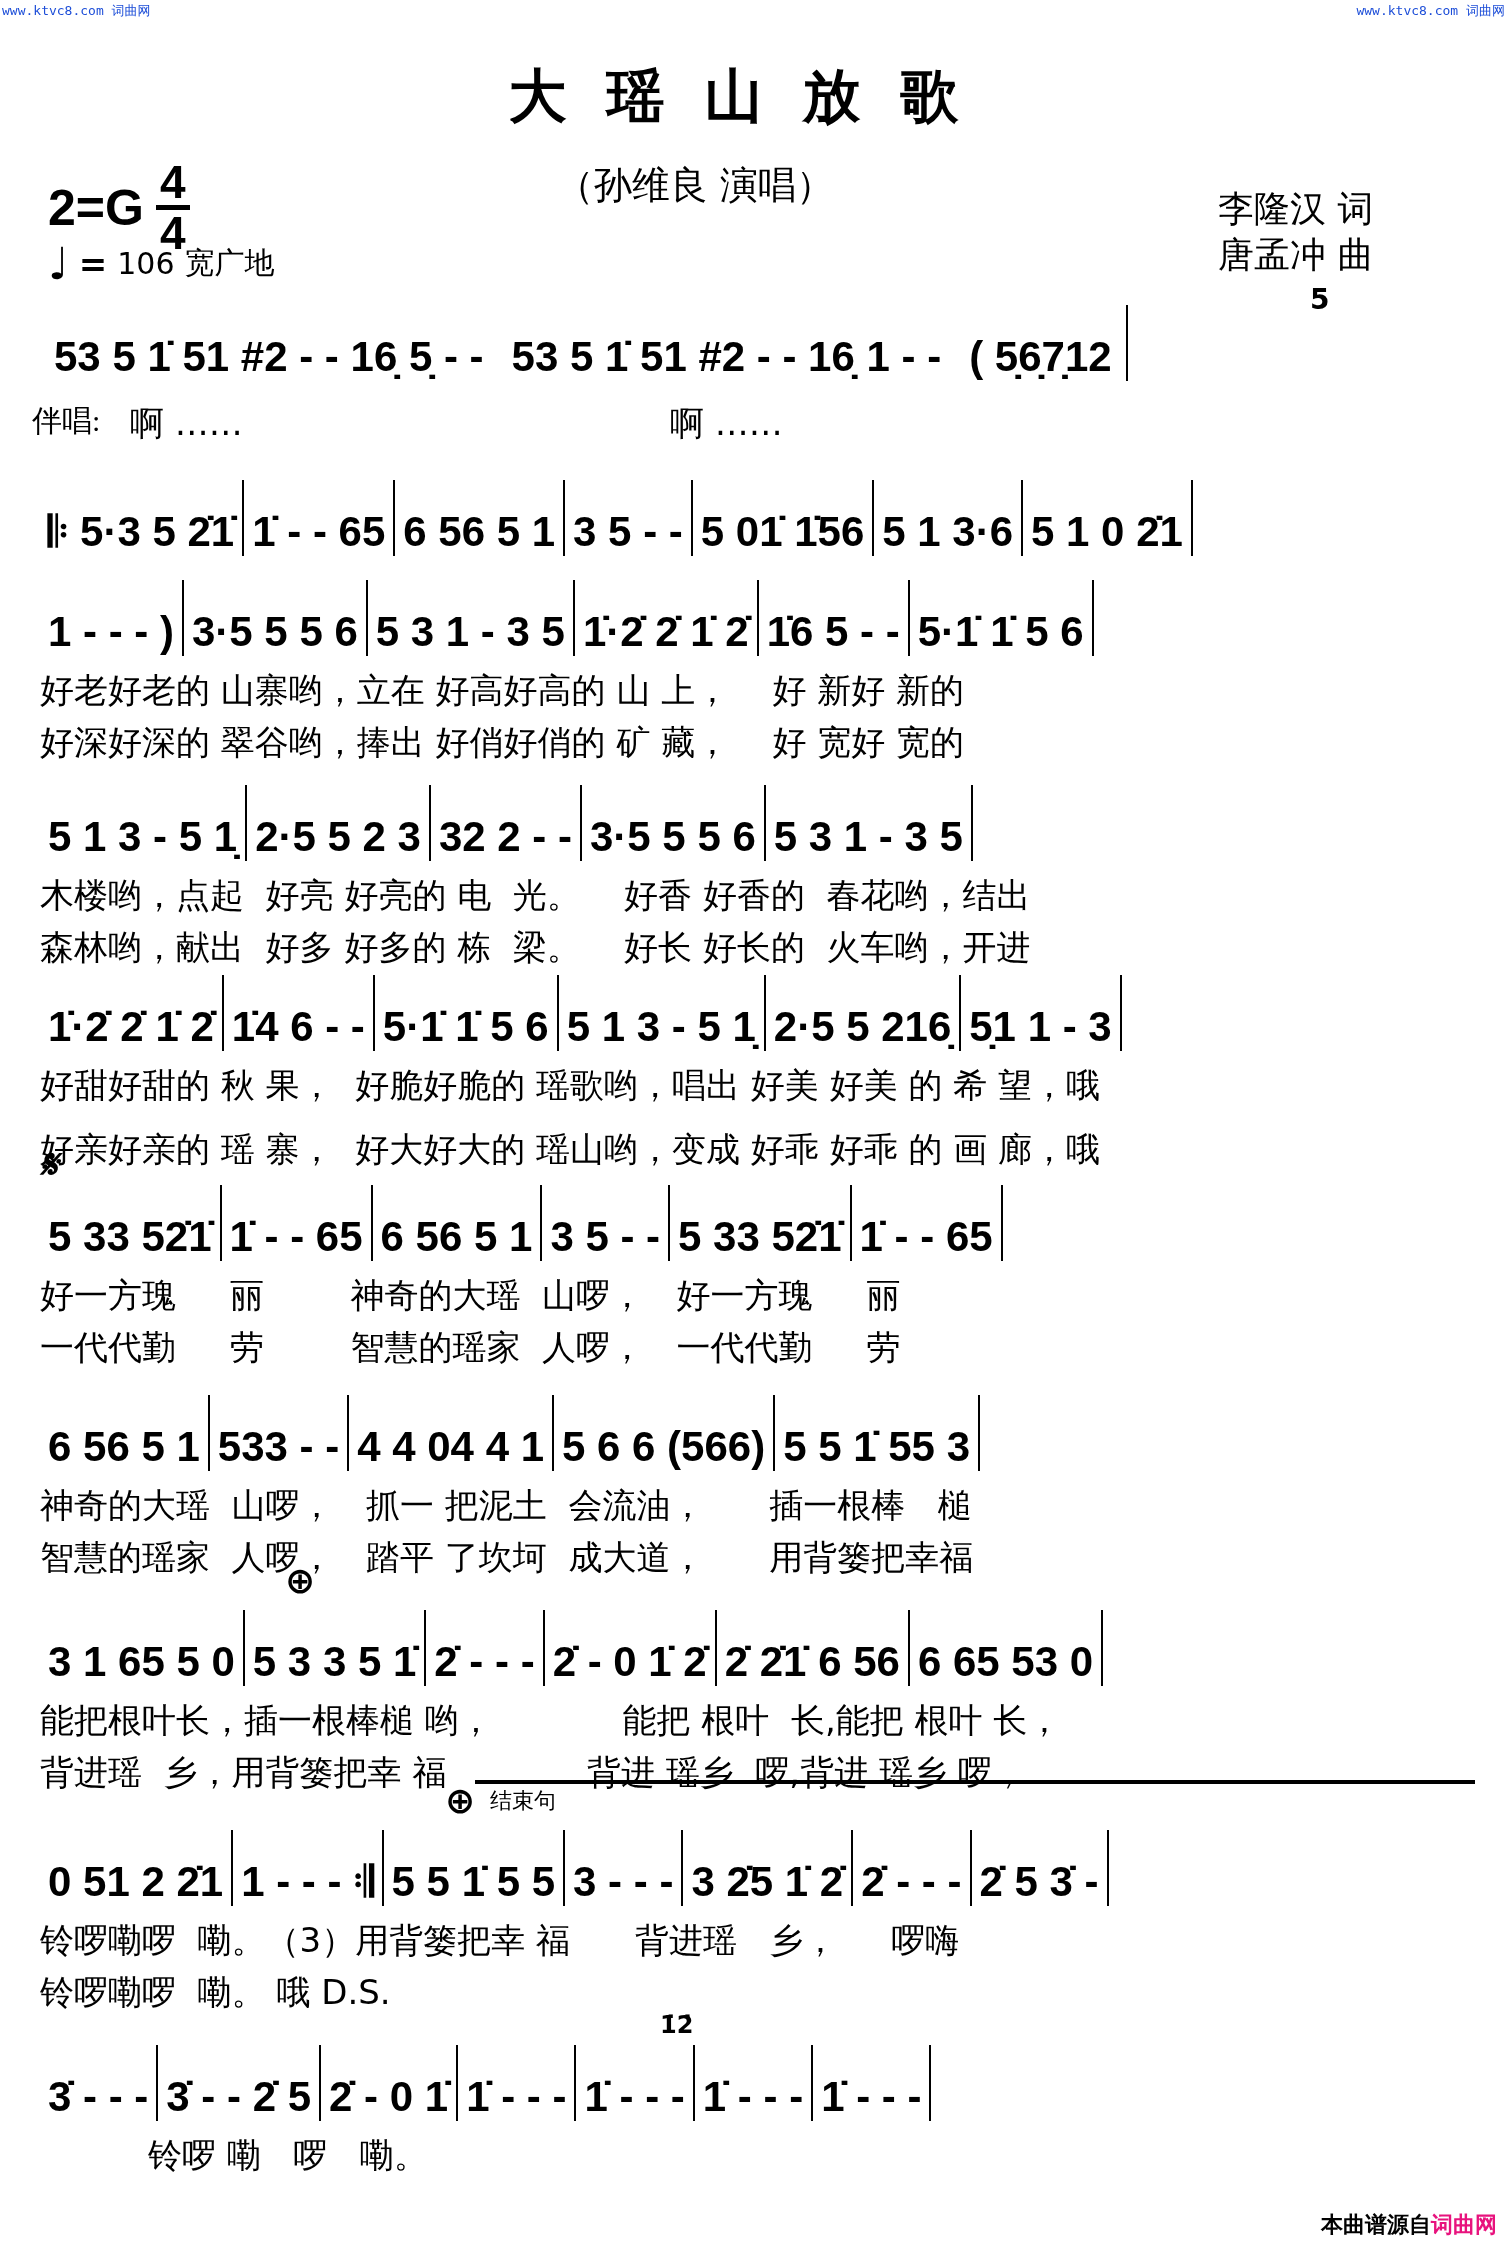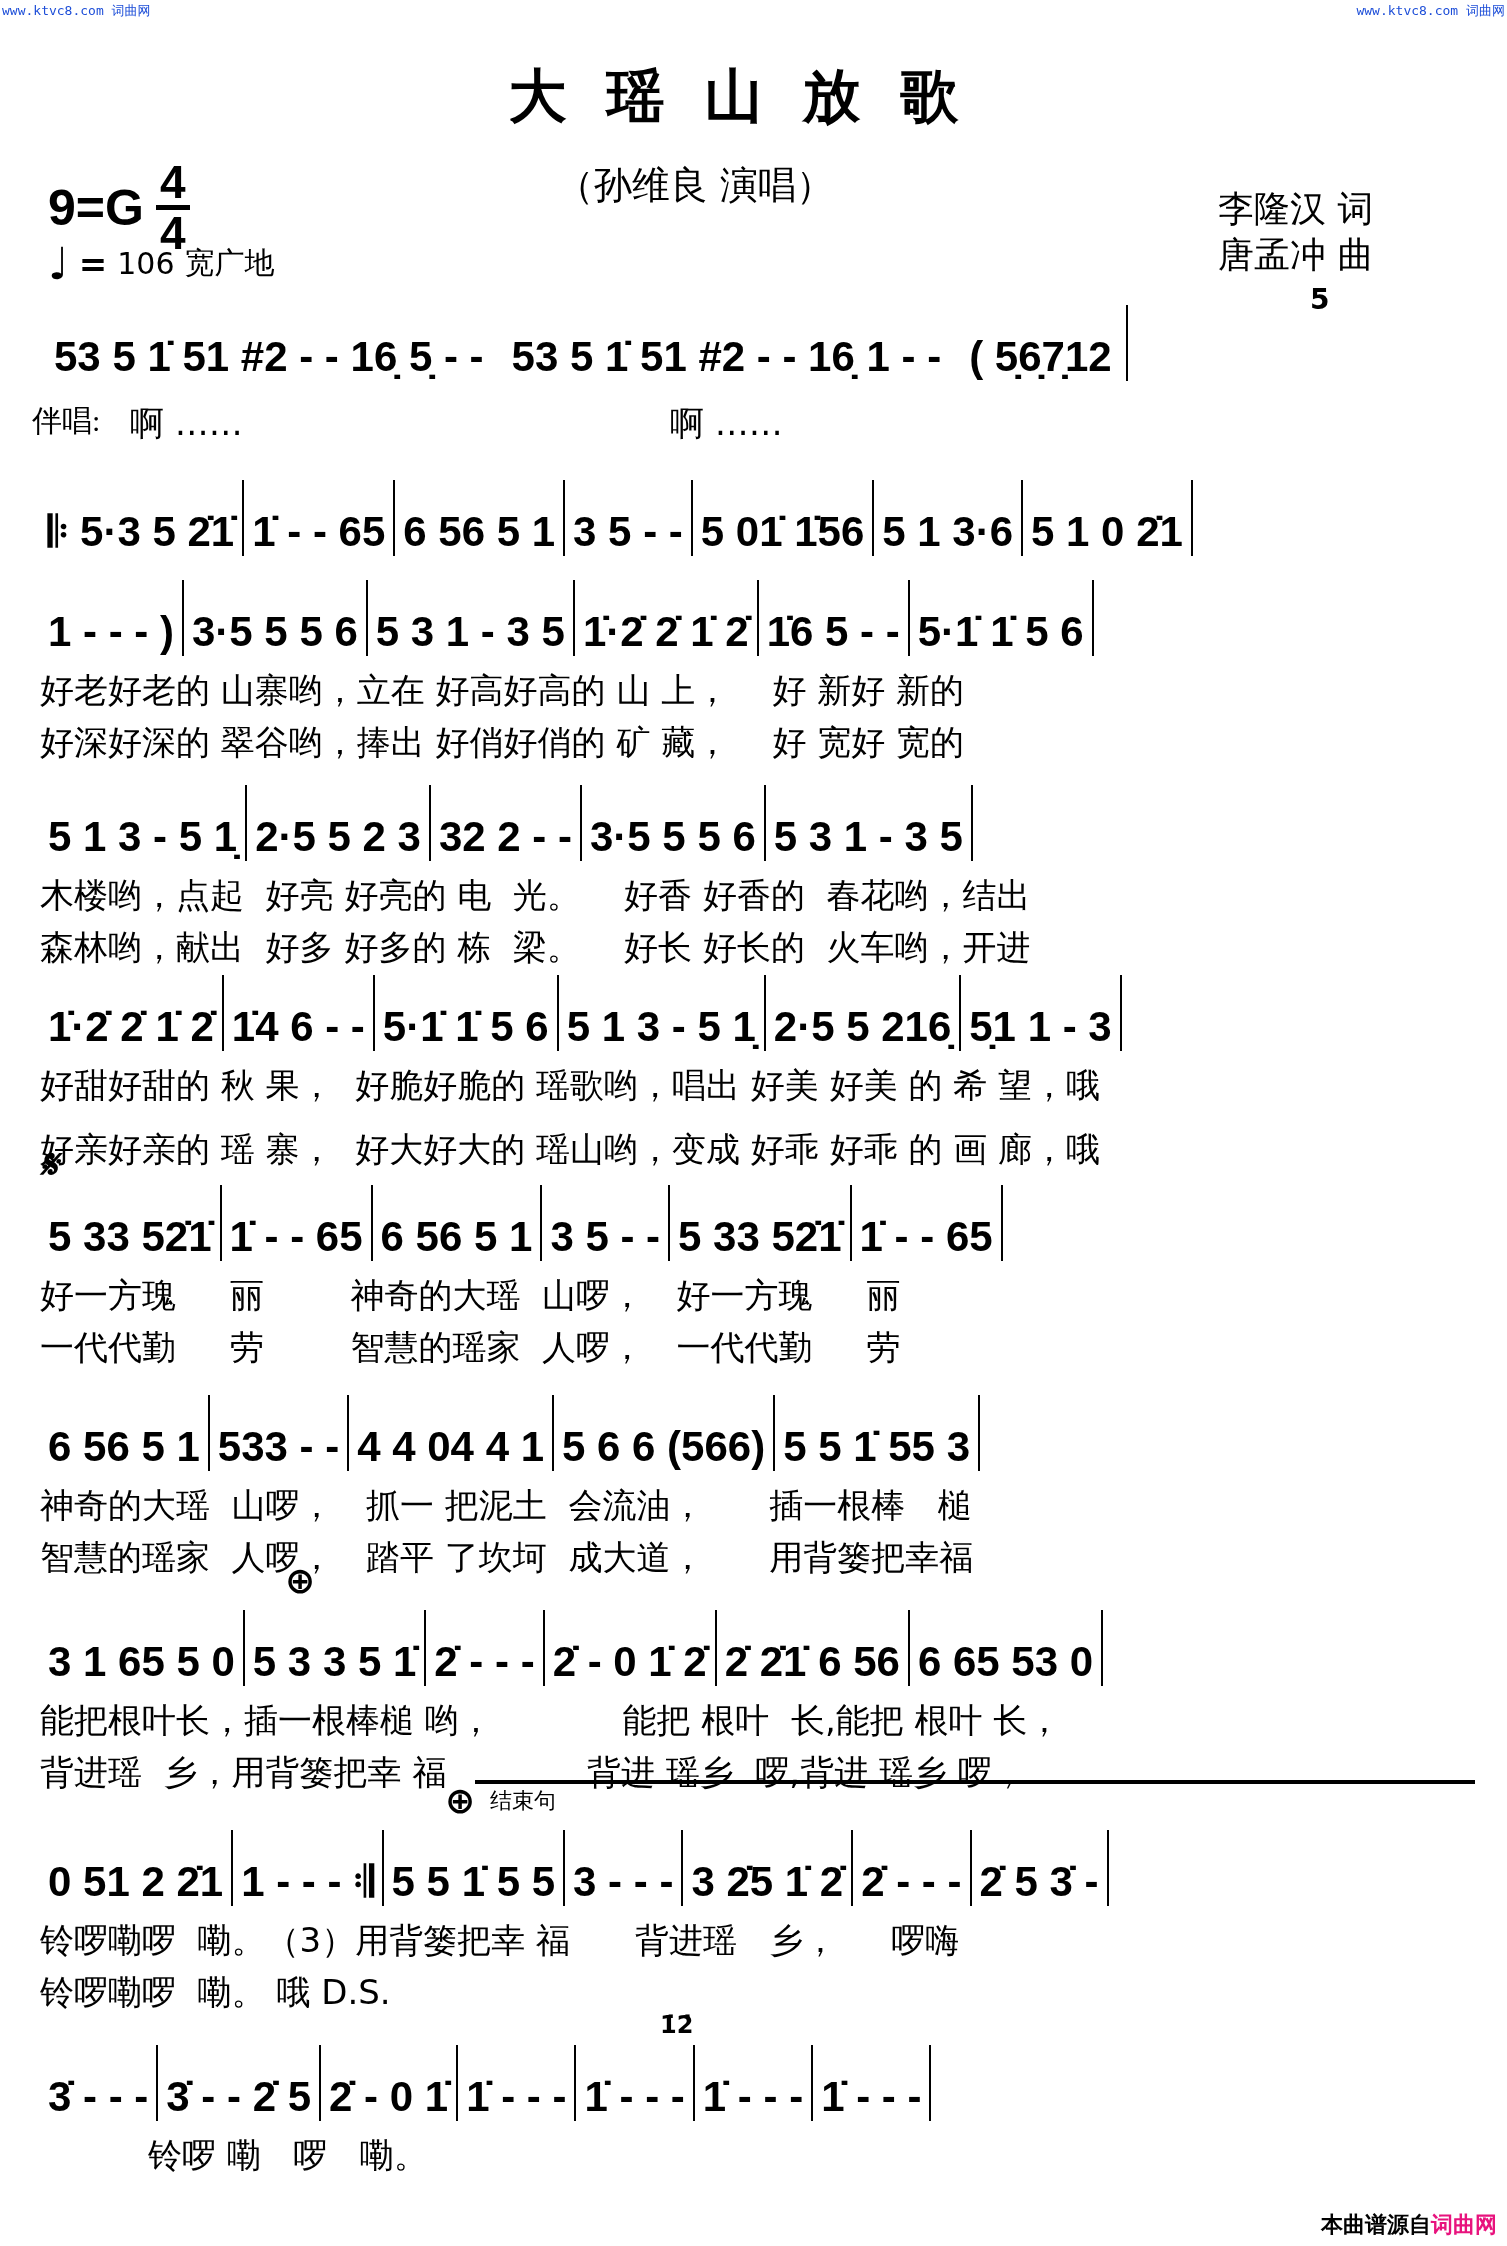--- a/index.html
+++ b/index.html
@@ -40,21 +40,21 @@
 </head>
 <body>
 
 <div class="wm left">www.ktvc8.com 词曲网</div>
 <div class="wm right">www.ktvc8.com 词曲网</div>
 
 <div class="title">大瑶山放歌</div>
 <div class="subtitle">（孙维良 演唱）</div>
 
 <div class="key">
-  <span>9=G</span>
+  <span>2=G</span>
   <span class="timesig">
     <span>4</span>
     <span class="bar"></span>
     <span>4</span>
   </span>
 </div>
 
 <div class="tempo">
   <span class="note">♩</span>
   <span class="eq">=</span>

